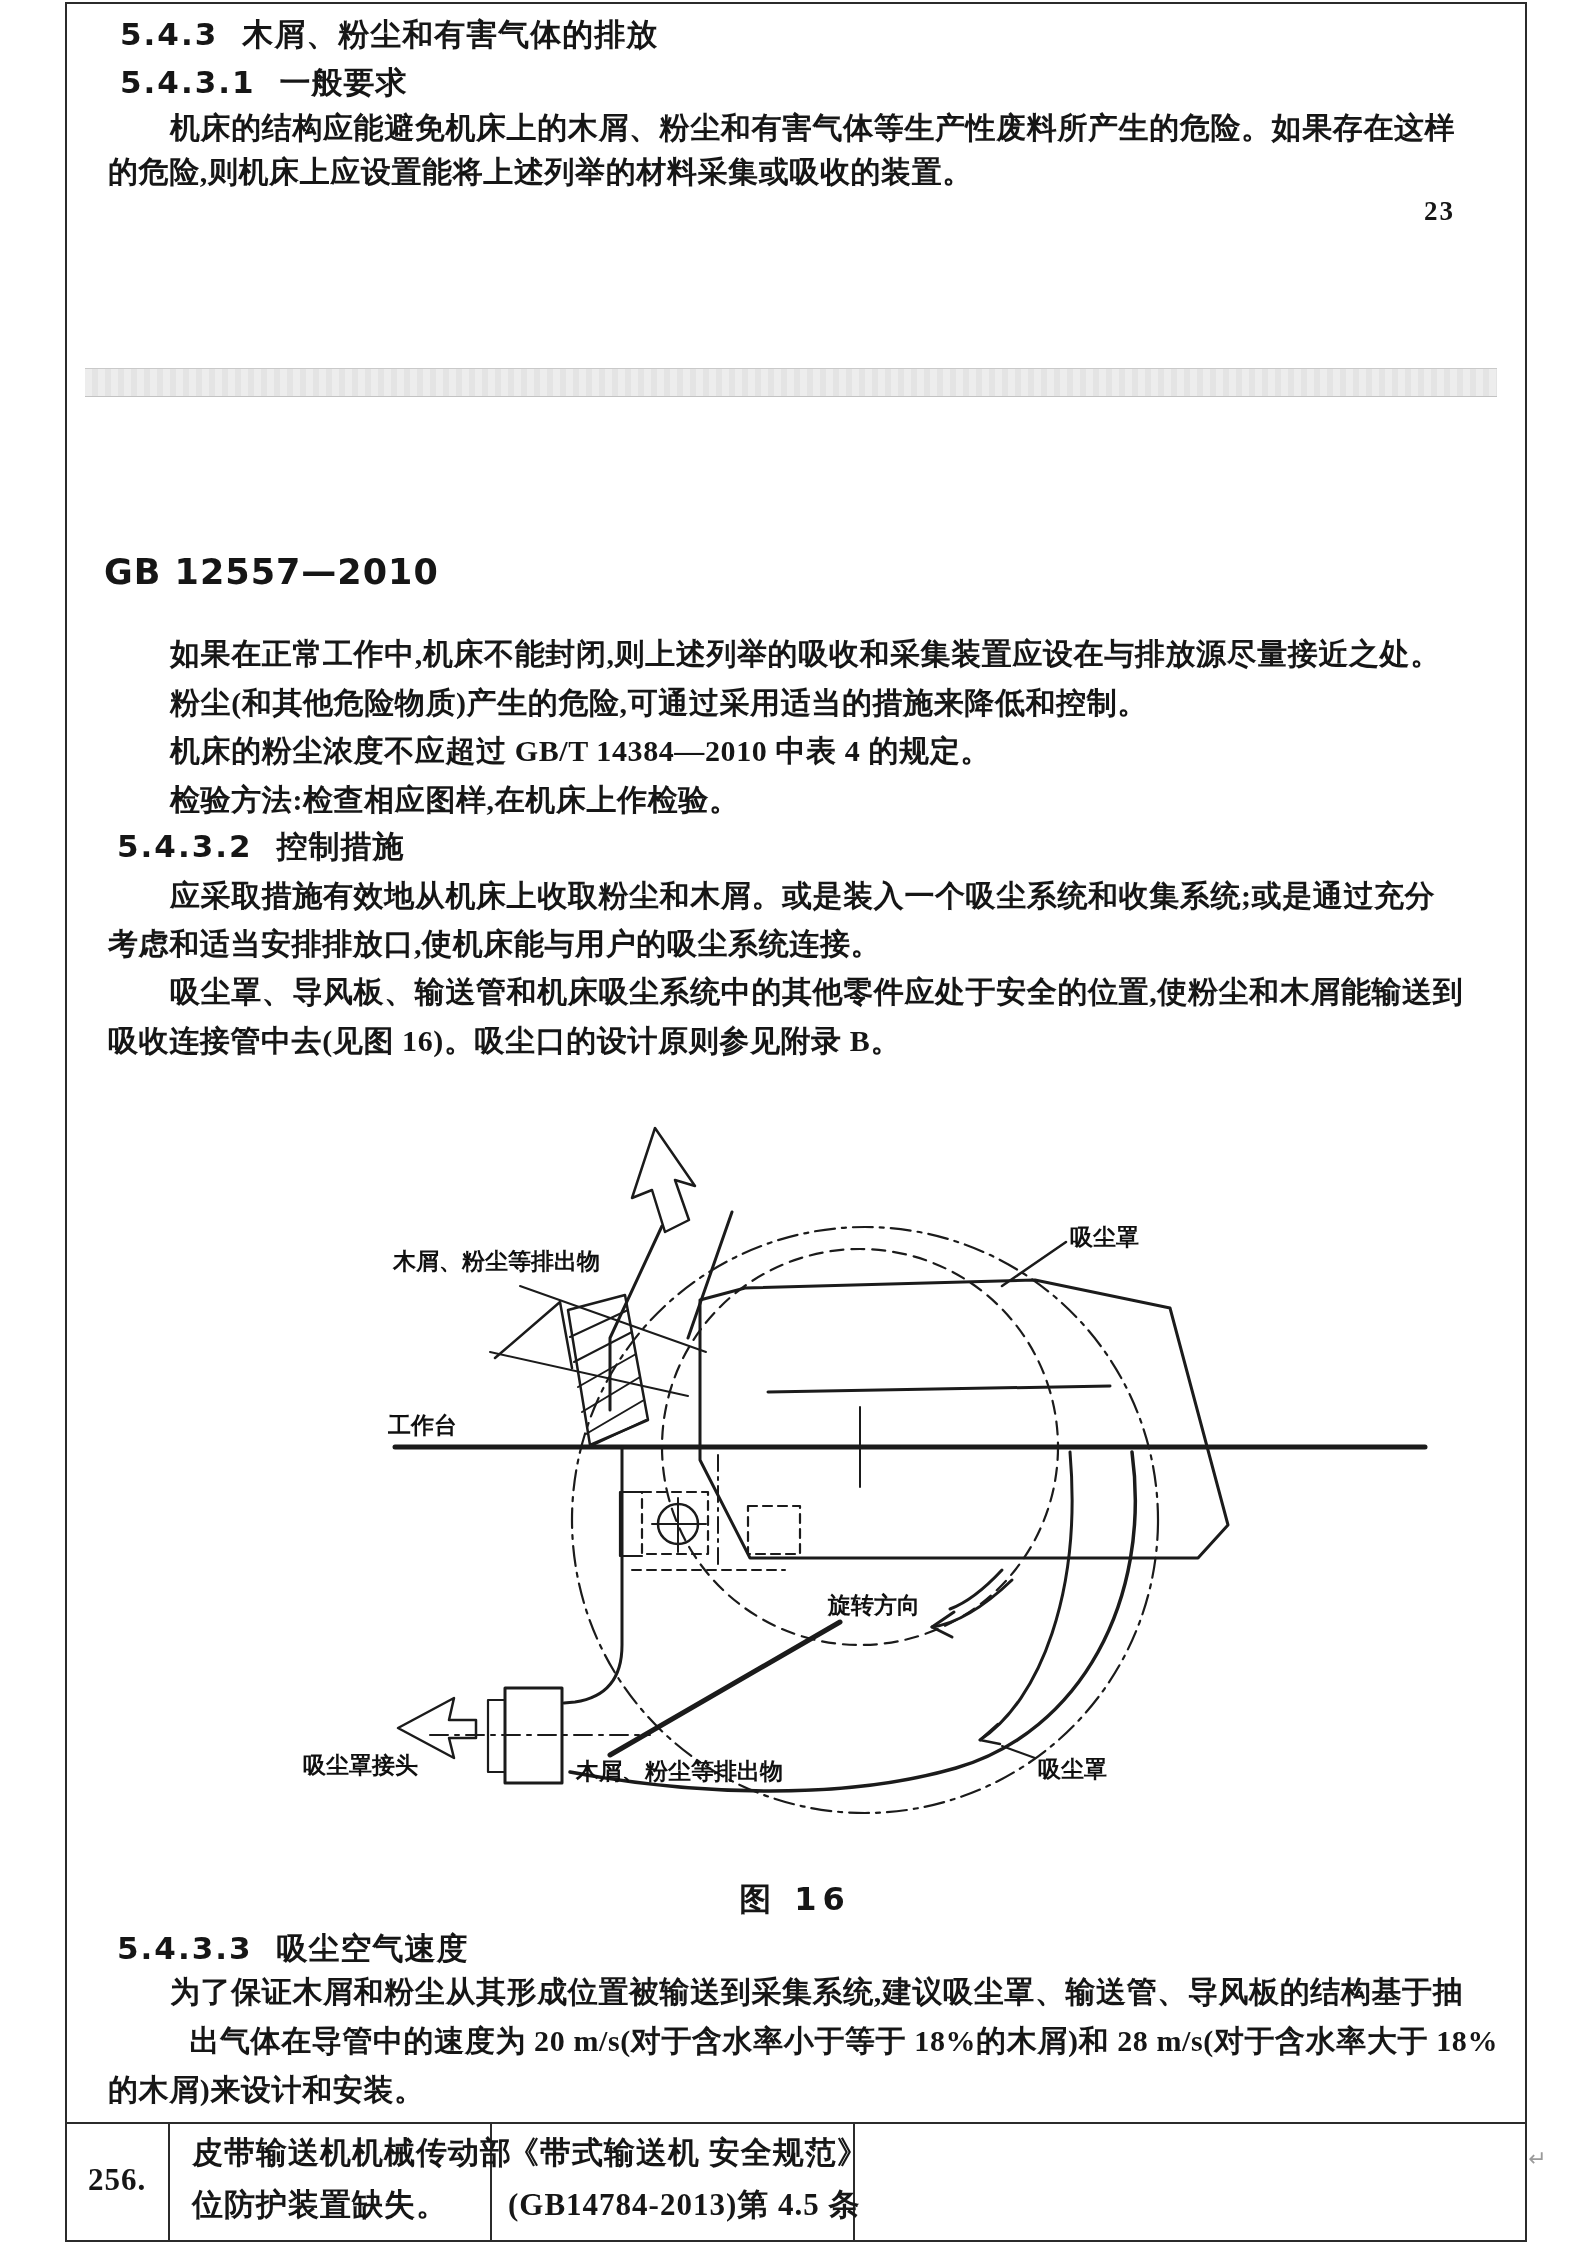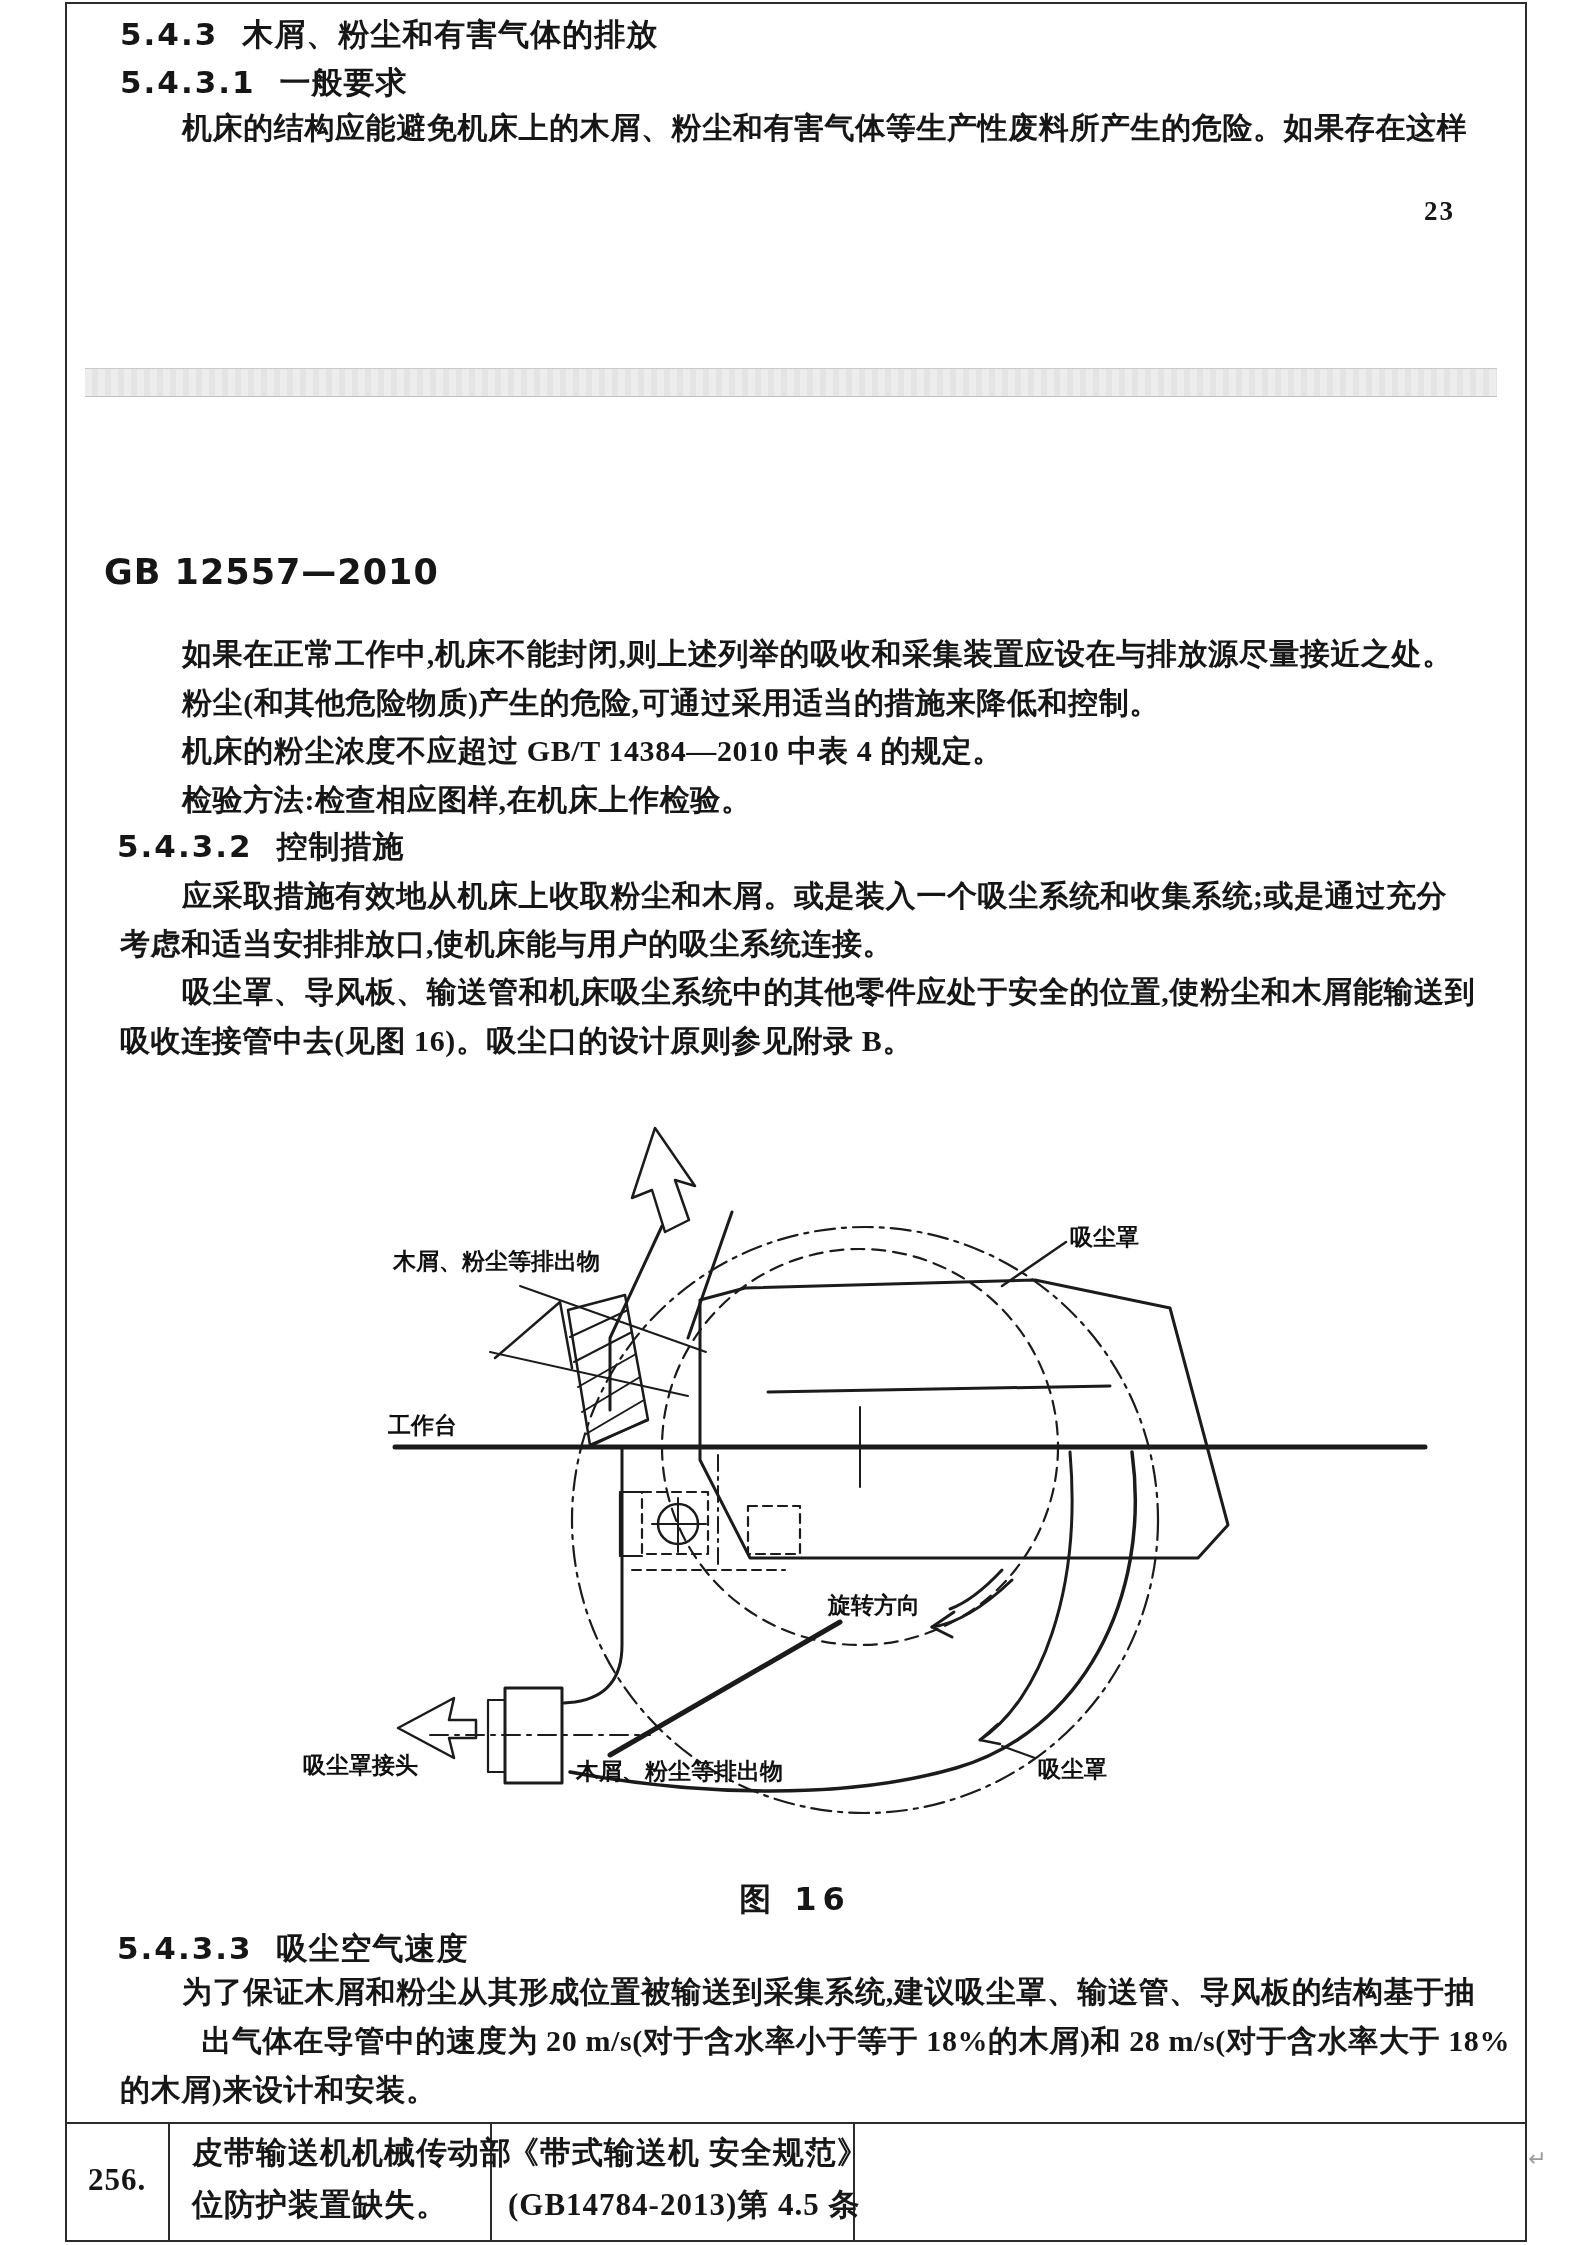--- a/index.html
+++ b/index.html
@@ -2,21 +2,21 @@
 <html><head>
 <meta charset="utf-8">
 <style>
   html,body{margin:0;padding:0;background:#ffffff;}
   .page{position:relative;width:1587px;height:2245px;background:#ffffff;
         font-family:"Liberation Serif","DejaVu Serif",serif;color:#161616;overflow:hidden;border-radius:16px;}
   .vline,.hline{position:absolute;background:#2b2b2b;}
   .heading{position:absolute;font-family:"DejaVu Sans","Liberation Sans",sans-serif;
            font-weight:800;font-size:31px;white-space:nowrap;letter-spacing:1px;}
   .heading .num{margin-right:24px;letter-spacing:2px;}
-  .bodyline{position:absolute;left:120px;width:1390px;font-size:30px;font-weight:600;
+  .bodyline{position:absolute;left:108px;width:1390px;font-size:30px;font-weight:600;
             white-space:nowrap;letter-spacing:0.6px;}
   .indent{padding-left:62px;}
   .pageno{position:absolute;left:1424px;top:196px;font-size:27px;font-weight:700;letter-spacing:2px;}
   .scanbar{position:absolute;left:85px;top:368px;width:1412px;height:27px;background:#e9e9e9;
            border-top:1px solid #c9c9c9;border-bottom:1px solid #c2c2c2;
            background-image:repeating-linear-gradient(90deg,#ededed 0 7px,#e4e4e4 7px 13px);}
   .gbheader{position:absolute;left:104px;top:552px;font-family:"DejaVu Sans","Liberation Sans",sans-serif;
             font-weight:800;font-size:35px;letter-spacing:1px;}
   .figure{position:absolute;left:280px;top:1100px;width:1180px;height:745px;}
   .figure svg{position:absolute;left:0;top:0;overflow:visible;}
@@ -36,20 +36,21 @@
   <div class="vline" style="left:65px;top:2px;width:2px;height:2240px;"></div>
   <div class="vline" style="left:1525px;top:2px;width:2px;height:2240px;"></div>
 
   <div class="heading" style="left:120px;top:14px;">
     <span class="num">5.4.3</span><span>木屑、粉尘和有害气体的排放</span>
   </div>
   <div class="heading" style="left:120px;top:62px;">
     <span class="num">5.4.3.1</span><span>一般要求</span>
   </div>
   <div class="bodyline indent" style="top:108px;">机床的结构应能避免机床上的木屑、粉尘和有害气体等生产性废料所产生的危险。如果存在这样</div>
+  <div class="bodyline" style="top:152px;">的危险,则机床上应设置能将上述列举的材料采集或吸收的装置。</div>
   <div class="pageno">23</div>
 
   <div class="scanbar"></div>
 
   <div class="gbheader">GB 12557—2010</div>
 
   <div class="bodyline indent" style="top:634px;">如果在正常工作中,机床不能封闭,则上述列举的吸收和采集装置应设在与排放源尽量接近之处。</div>
   <div class="bodyline indent" style="top:683px;">粉尘(和其他危险物质)产生的危险,可通过采用适当的措施来降低和控制。</div>
   <div class="bodyline indent" style="top:731px;">机床的粉尘浓度不应超过 GB/T 14384—2010 中表 4 的规定。</div>
   <div class="bodyline indent" style="top:780px;">检验方法:检查相应图样,在机床上作检验。</div>

